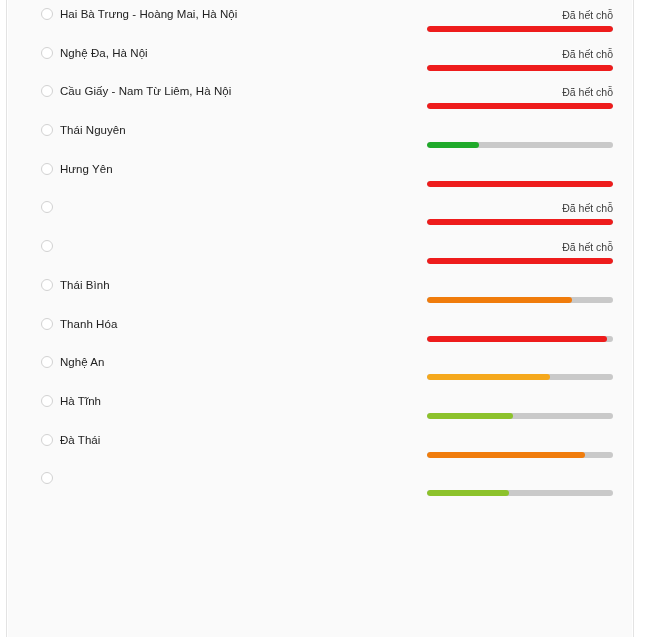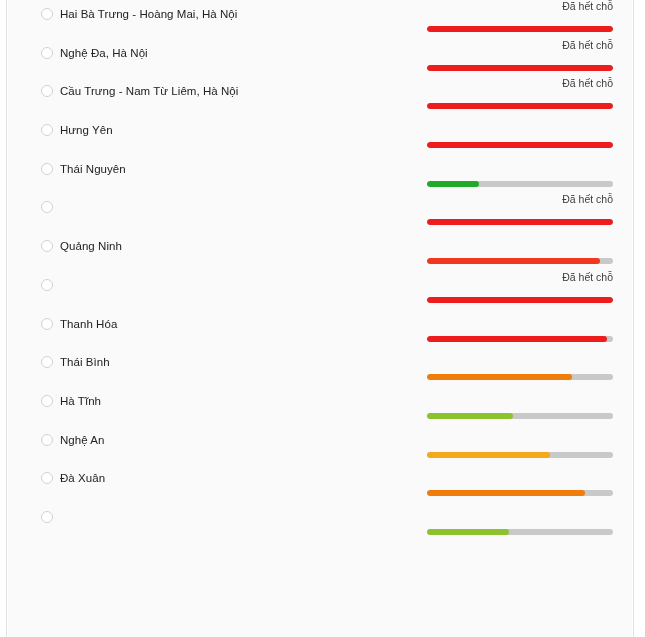--- a/index.html
+++ b/index.html
@@ -85,21 +85,21 @@
     right: 19px;
     top: 0;
     width: 186px;
   }
   .sold-out {
     font-size: 10.5px;
     color: #3c3c3c;
     text-align: right;
     line-height: 12px;
     height: 12px;
-    padding-top: 0;
+    padding-top: 9px;
     white-space: nowrap;
   }
   .sold-out.hidden {
     visibility: hidden;
   }
   .bar-track {
     position: absolute;
     left: 0;
     width: 186px;
     height: 6px;
@@ -142,135 +142,123 @@
         <div class="row-right">
           <div class="sold-out">Đã hết chỗ</div>
           <div class="bar-track" style="top: 26px;">
             <div class="bar-fill" style="width: 100%; background: rgb(238, 28, 28);"></div>
           </div>
         </div>
       </div>
       <div class="row">
         <span class="radio"></span>
         <div class="row-left">
-          <span class="row-label">Cầu Trưng - Nam Từ Liêm, Hà Nội</span>
-        </div>
-        <div class="row-right">
-          <div class="sold-out">Đã hết chỗ</div>
-          <div class="bar-track" style="top: 26px;">
-            <div class="bar-fill" style="width: 100%; background: rgb(238, 28, 28);"></div>
+          <span class="row-label">Cầu Giấy - Nam Từ Liêm, Hà Nội</span>
+        </div>
+        <div class="row-right">
+          <div class="sold-out">Đã hết chỗ</div>
+          <div class="bar-track" style="top: 26px;">
+            <div class="bar-fill" style="width: 100%; background: rgb(238, 28, 28);"></div>
+          </div>
+        </div>
+      </div>
+      <div class="row">
+        <span class="radio"></span>
+        <div class="row-left">
+          <span class="row-label">Thái Nguyên</span>
+        </div>
+        <div class="row-right">
+          <div class="sold-out hidden"></div>
+          <div class="bar-track" style="top: 26px;">
+            <div class="bar-fill" style="width: 28%; background: rgb(31, 170, 42);"></div>
           </div>
         </div>
       </div>
       <div class="row">
         <span class="radio"></span>
         <div class="row-left">
           <span class="row-label">Hưng Yên</span>
         </div>
         <div class="row-right">
           <div class="sold-out hidden"></div>
           <div class="bar-track" style="top: 26px;">
             <div class="bar-fill" style="width: 100%; background: rgb(238, 28, 28);"></div>
           </div>
         </div>
       </div>
       <div class="row">
         <span class="radio"></span>
-        <div class="row-left">
-          <span class="row-label">Thái Nguyên</span>
-        </div>
-        <div class="row-right">
-          <div class="sold-out hidden"></div>
-          <div class="bar-track" style="top: 26px;">
-            <div class="bar-fill" style="width: 28%; background: rgb(31, 170, 42);"></div>
-          </div>
-        </div>
-      </div>
-      <div class="row">
-        <span class="radio"></span>
-        <div class="row-right">
-          <div class="sold-out">Đã hết chỗ</div>
-          <div class="bar-track" style="top: 26px;">
-            <div class="bar-fill" style="width: 100%; background: rgb(238, 28, 28);"></div>
-          </div>
-        </div>
-      </div>
-      <div class="row">
-        <span class="radio"></span>
-        <div class="row-left">
-          <span class="row-label">Quảng Ninh</span>
-        </div>
-        <div class="row-right">
-          <div class="sold-out hidden"></div>
-          <div class="bar-track" style="top: 26px;">
-            <div class="bar-fill" style="width: 93%; background: rgb(242, 55, 31);"></div>
-          </div>
-        </div>
-      </div>
-      <div class="row">
-        <span class="radio"></span>
-        <div class="row-right">
-          <div class="sold-out">Đã hết chỗ</div>
-          <div class="bar-track" style="top: 26px;">
-            <div class="bar-fill" style="width: 100%; background: rgb(238, 28, 28);"></div>
+        <div class="row-right">
+          <div class="sold-out">Đã hết chỗ</div>
+          <div class="bar-track" style="top: 26px;">
+            <div class="bar-fill" style="width: 100%; background: rgb(238, 28, 28);"></div>
+          </div>
+        </div>
+      </div>
+      <div class="row">
+        <span class="radio"></span>
+        <div class="row-right">
+          <div class="sold-out">Đã hết chỗ</div>
+          <div class="bar-track" style="top: 26px;">
+            <div class="bar-fill" style="width: 100%; background: rgb(238, 28, 28);"></div>
+          </div>
+        </div>
+      </div>
+      <div class="row">
+        <span class="radio"></span>
+        <div class="row-left">
+          <span class="row-label">Thái Bình</span>
+        </div>
+        <div class="row-right">
+          <div class="sold-out hidden"></div>
+          <div class="bar-track" style="top: 26px;">
+            <div class="bar-fill" style="width: 78%; background: rgb(240, 124, 12);"></div>
           </div>
         </div>
       </div>
       <div class="row">
         <span class="radio"></span>
         <div class="row-left">
           <span class="row-label">Thanh Hóa</span>
         </div>
         <div class="row-right">
           <div class="sold-out hidden"></div>
           <div class="bar-track" style="top: 26px;">
             <div class="bar-fill" style="width: 97%; background: rgb(238, 28, 28);"></div>
           </div>
         </div>
       </div>
       <div class="row">
         <span class="radio"></span>
         <div class="row-left">
-          <span class="row-label">Thái Bình</span>
-        </div>
-        <div class="row-right">
-          <div class="sold-out hidden"></div>
-          <div class="bar-track" style="top: 26px;">
-            <div class="bar-fill" style="width: 78%; background: rgb(240, 124, 12);"></div>
+          <span class="row-label">Nghệ An</span>
+        </div>
+        <div class="row-right">
+          <div class="sold-out hidden"></div>
+          <div class="bar-track" style="top: 26px;">
+            <div class="bar-fill" style="width: 66%; background: rgb(245, 168, 28);"></div>
           </div>
         </div>
       </div>
       <div class="row">
         <span class="radio"></span>
         <div class="row-left">
           <span class="row-label">Hà Tĩnh</span>
         </div>
         <div class="row-right">
           <div class="sold-out hidden"></div>
           <div class="bar-track" style="top: 26px;">
             <div class="bar-fill" style="width: 46%; background: rgb(140, 194, 43);"></div>
           </div>
         </div>
       </div>
       <div class="row">
         <span class="radio"></span>
         <div class="row-left">
-          <span class="row-label">Nghệ An</span>
-        </div>
-        <div class="row-right">
-          <div class="sold-out hidden"></div>
-          <div class="bar-track" style="top: 26px;">
-            <div class="bar-fill" style="width: 66%; background: rgb(245, 168, 28);"></div>
-          </div>
-        </div>
-      </div>
-      <div class="row">
-        <span class="radio"></span>
-        <div class="row-left">
-          <span class="row-label">Đà Xuân</span>
+          <span class="row-label">Đà Thái</span>
         </div>
         <div class="row-right">
           <div class="sold-out hidden"></div>
           <div class="bar-track" style="top: 26px;">
             <div class="bar-fill" style="width: 85%; background: rgb(240, 124, 12);"></div>
           </div>
         </div>
       </div>
       <div class="row">
         <span class="radio"></span>

